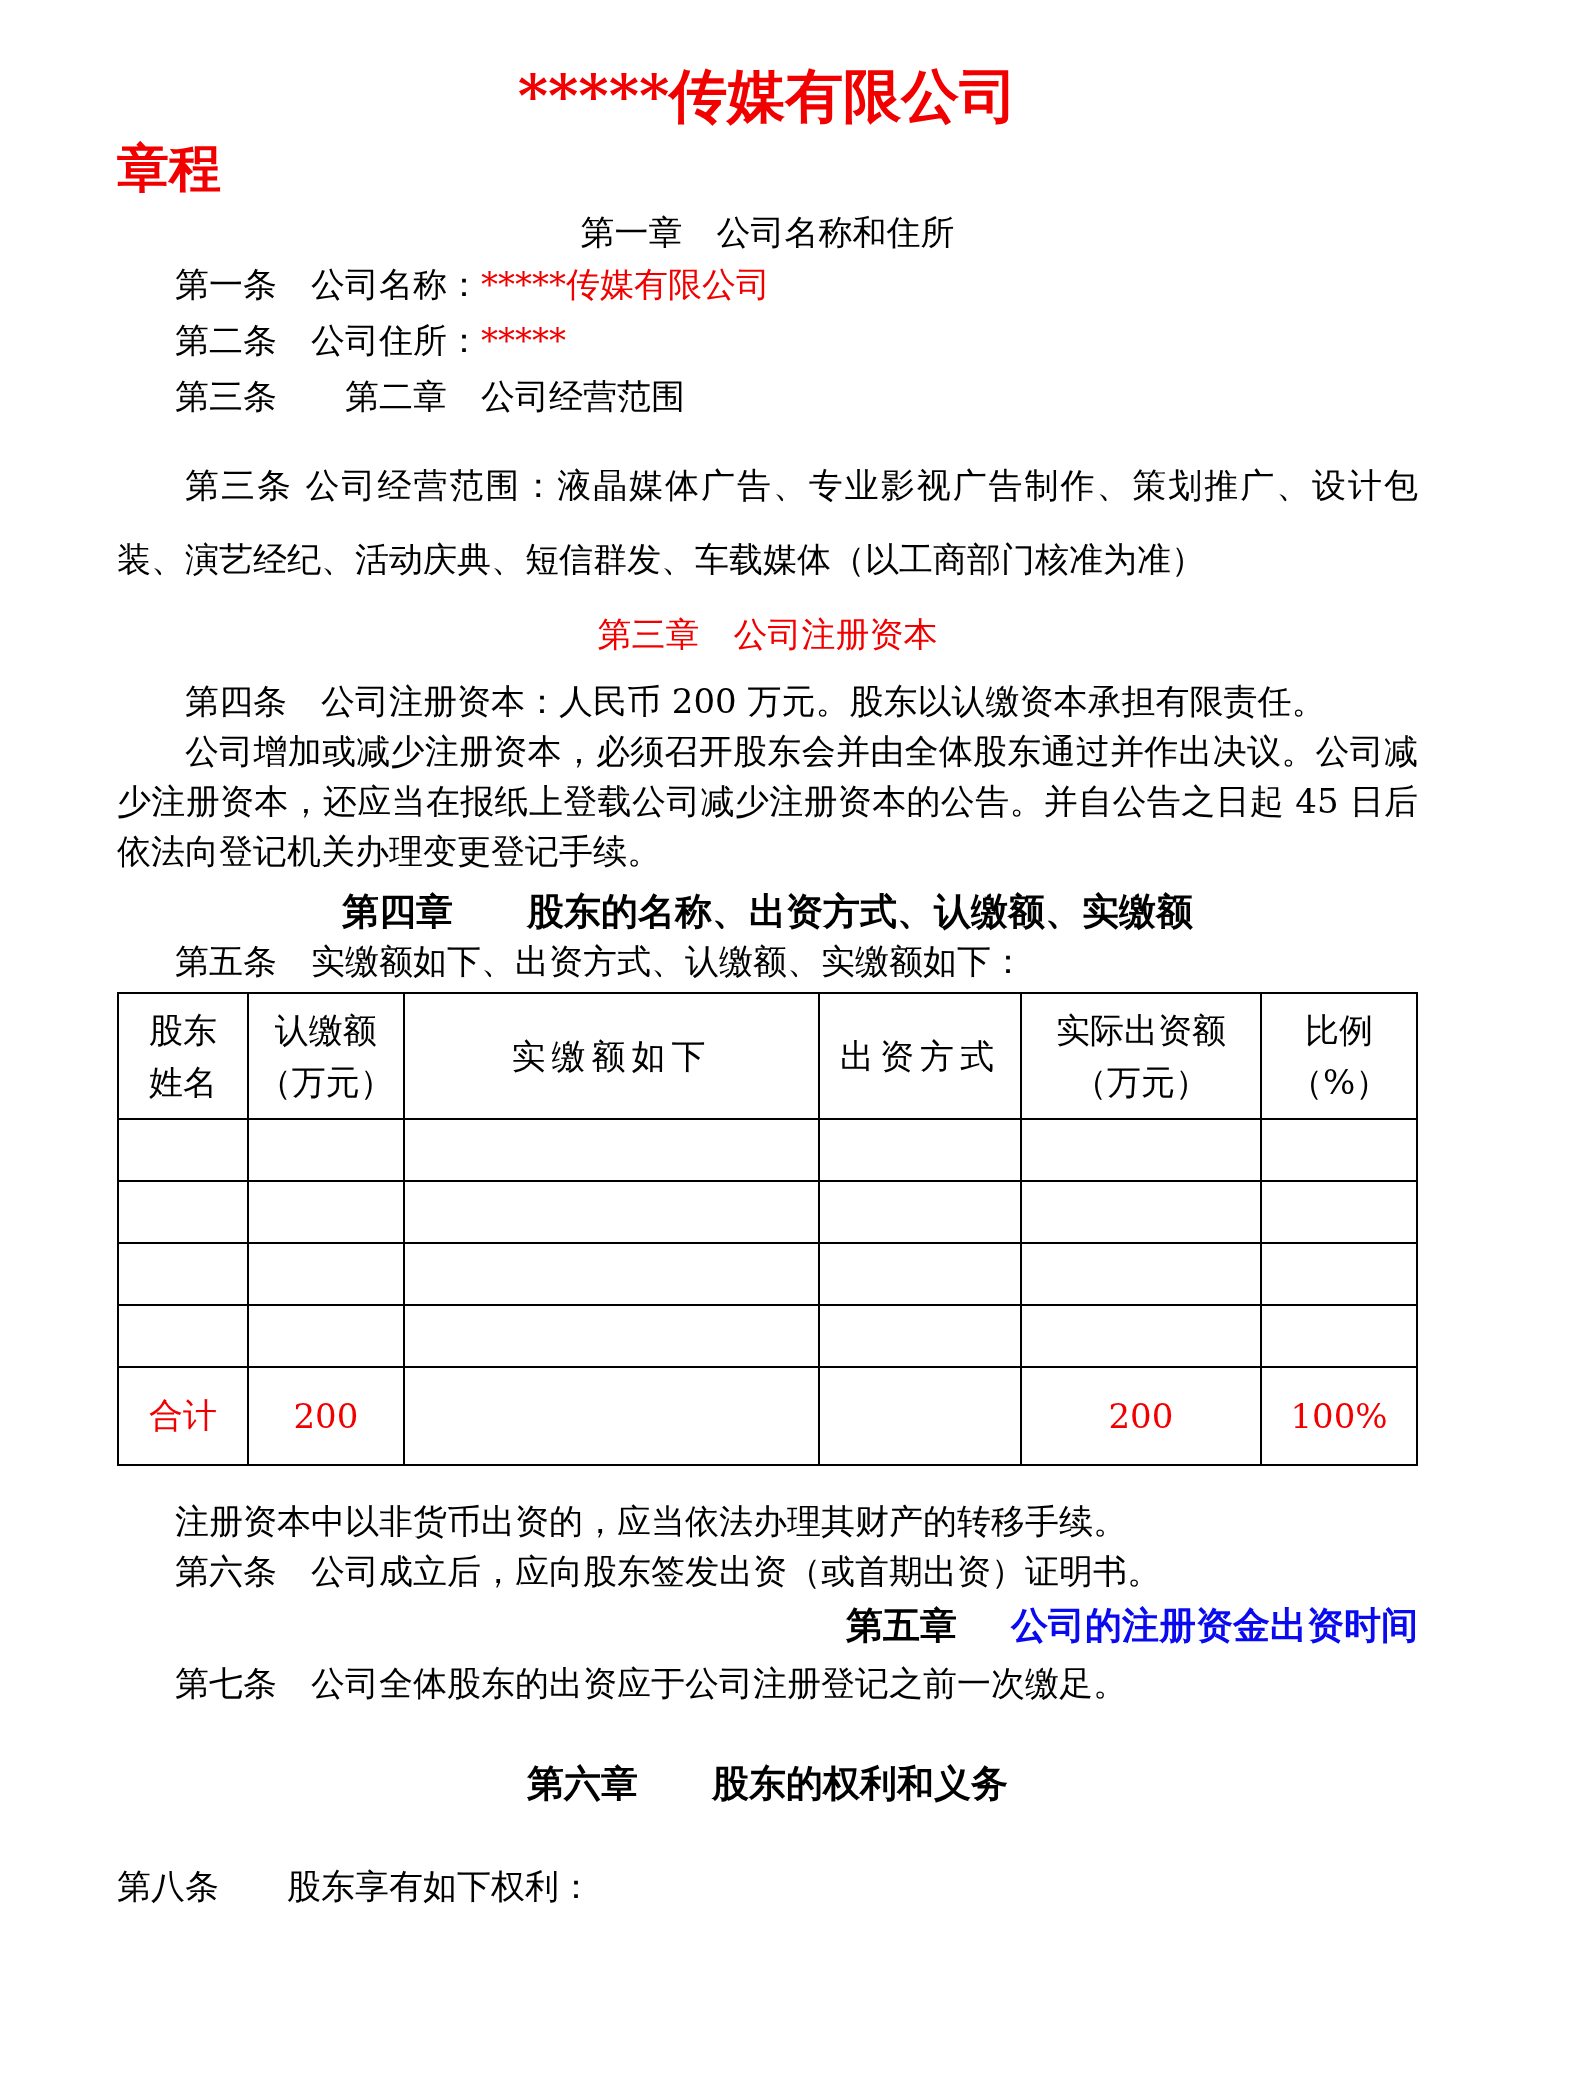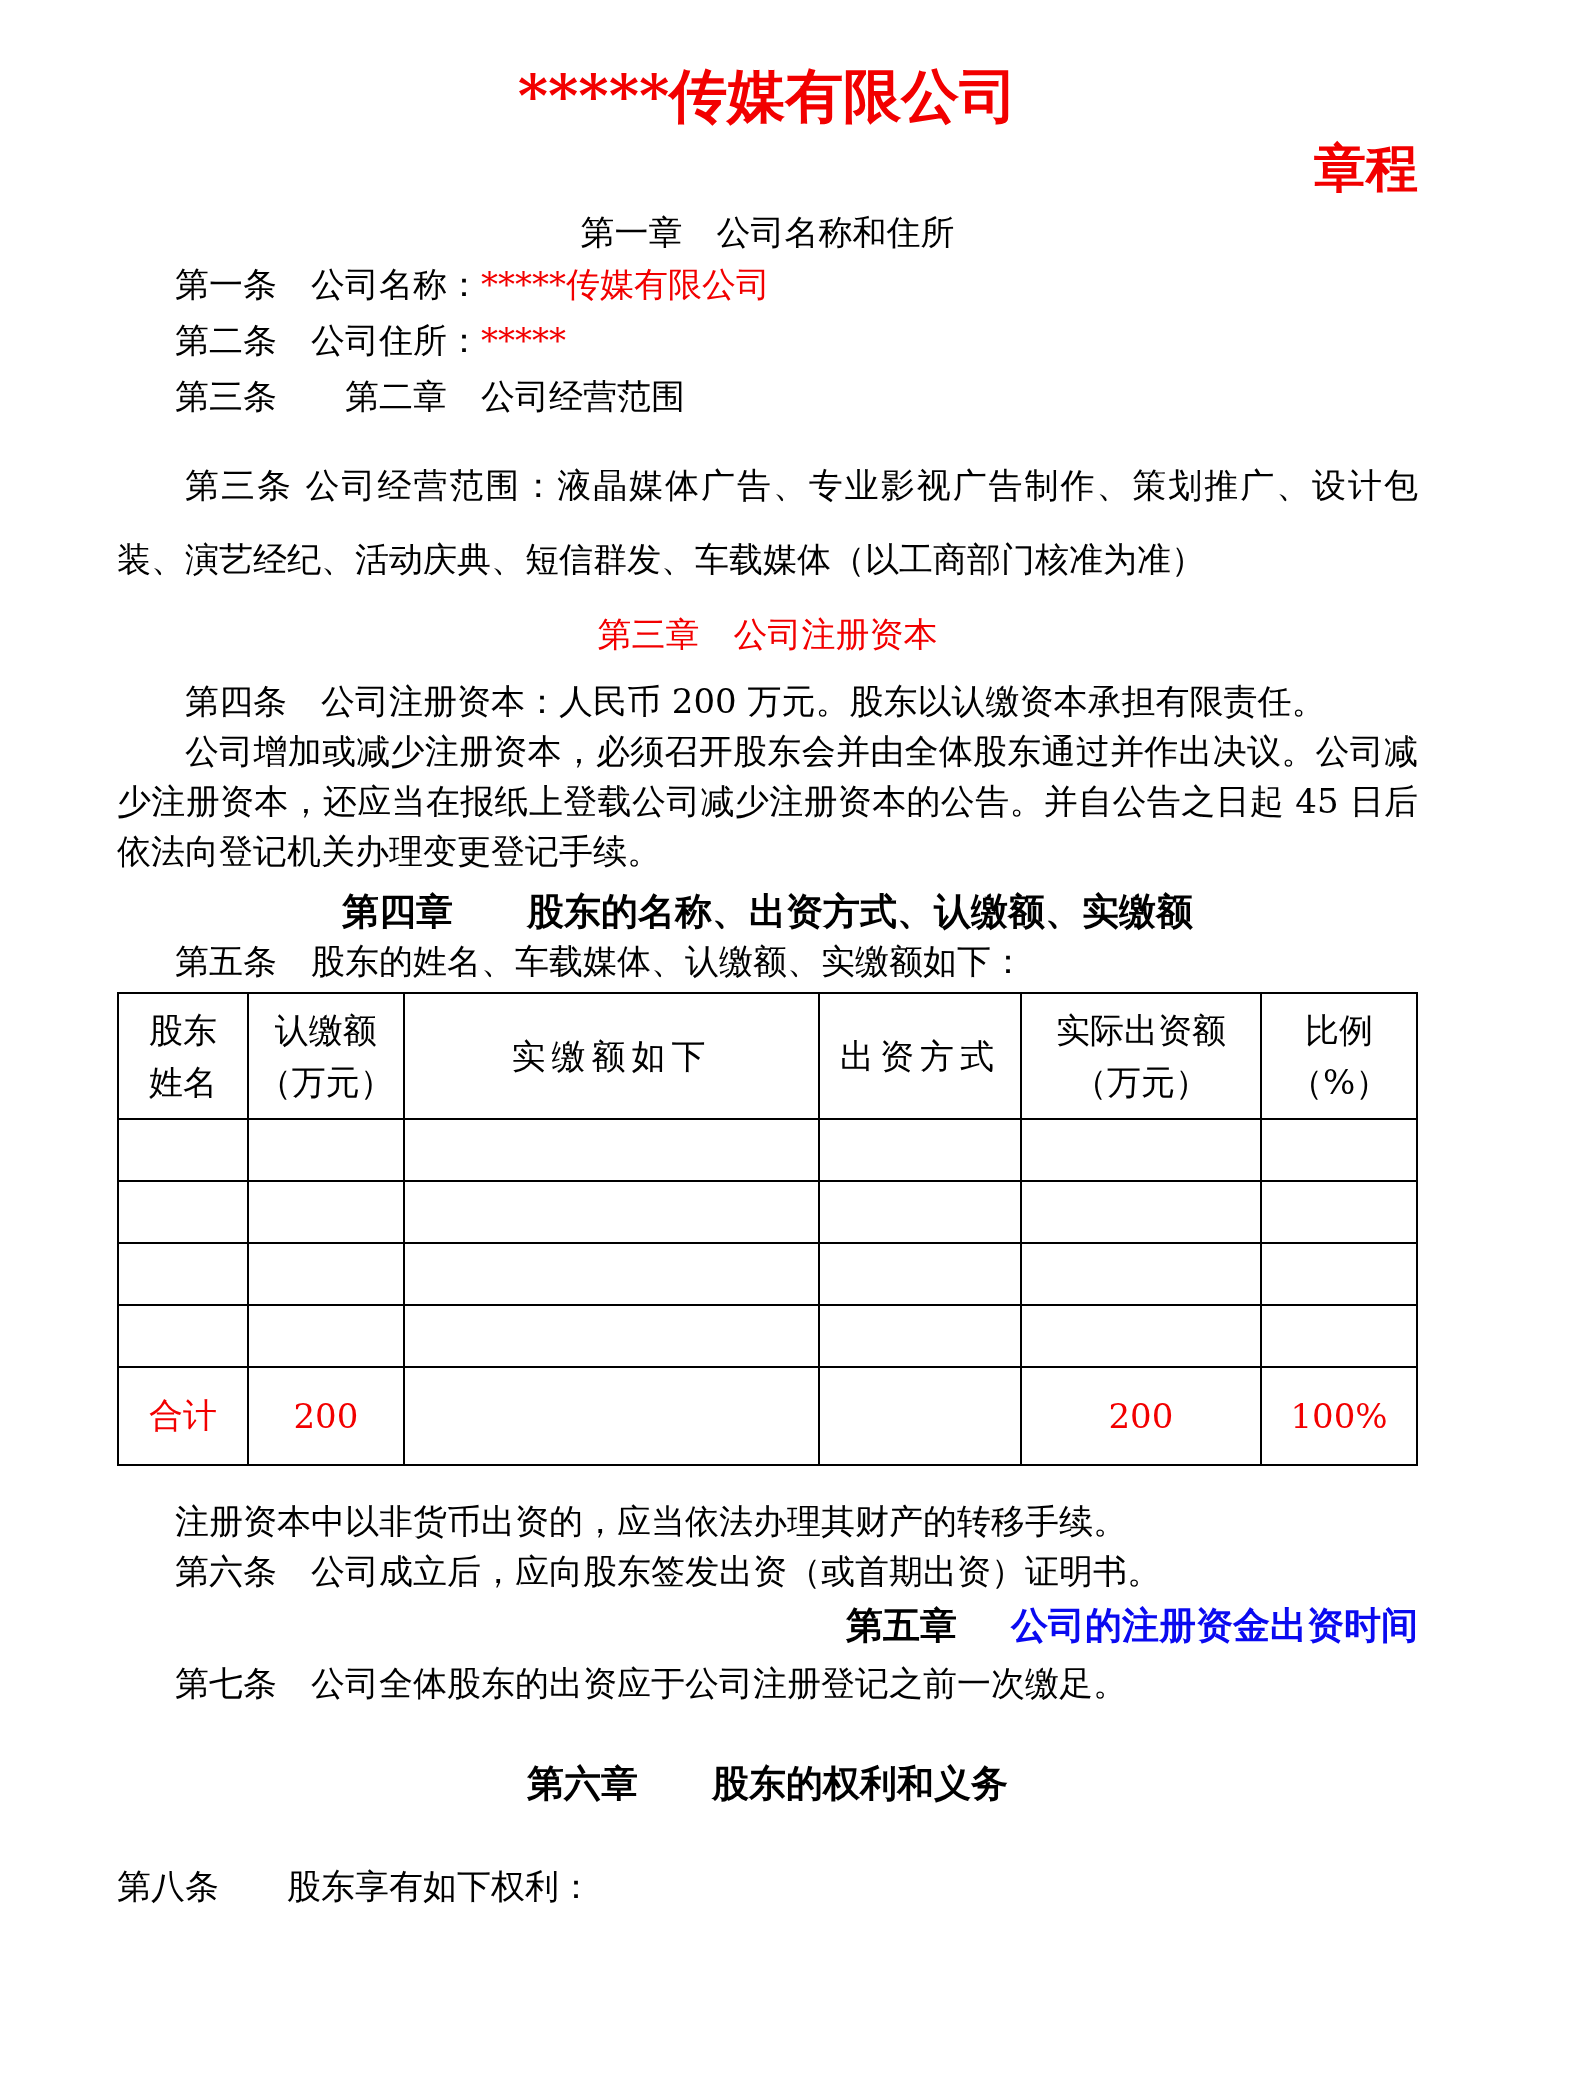--- a/index.html
+++ b/index.html
@@ -17,21 +17,21 @@
   }
   .center{text-align:center;}
   .red{color:var(--red);}
   .blue{color:var(--blue);}
   .doc-title{
     margin:0;font-size:58px;line-height:1.25;font-weight:bold;
     color:var(--red);text-align:center;
   }
   .doc-subtitle{
     margin:2px 0 0;font-size:52px;line-height:1.25;font-weight:bold;
-    color:var(--red);text-align:right;
+    color:var(--red);text-align:left;
   }
   .intro{margin:24px 0 0;line-height:48px;text-indent:68px;text-align:justify;}
   .ch{margin:8px 0 0;line-height:48px;font-weight:normal;}
   .ch3{margin-top:14px;}
   .bold-ch{font-weight:bold;font-size:37px;line-height:50px;margin-top:10px;}
   .article-line{margin:0;padding-left:58px;line-height:56px;}
   .tight{line-height:50px;}
   .scope{margin:24px 0 0;line-height:74px;text-indent:68px;text-align:justify;}
   .para{margin:0;line-height:50px;text-indent:68px;text-align:justify;}
   .mt-after-table{margin-top:30px;line-height:50px;}
@@ -74,21 +74,21 @@
 
   <p class="scope">第三条 公司经营范围：液晶媒体广告、专业影视广告制作、策划推广、设计包装、演艺经纪、活动庆典、短信群发、车载媒体（以工商部门核准为准）</p>
 
   <div class="ch ch3 center red">第三章　公司注册资本</div>
 
   <p class="para" style="margin-top:18px;">第四条　公司注册资本：人民币 200 万元。股东以认缴资本承担有限责任。</p>
   <p class="para">公司增加或减少注册资本，必须召开股东会并由全体股东通过并作出决议。公司减少注册资本，还应当在报纸上登载公司减少注册资本的公告。并自公告之日起 45 日后依法向登记机关办理变更登记手续。</p>
 
   <div class="ch bold-ch center">第四章　　股东的名称、出资方式、认缴额、实缴额</div>
 
-  <p class="article-line tight">第五条　股东的姓名、车载媒体、认缴额、实缴额如下：</p>
+  <p class="article-line tight">第五条　实缴额如下、出资方式、认缴额、实缴额如下：</p>
 
   <table class="shareholders">
     <colgroup>
       <col style="width:10%">
         <col style="width:12%">
         <col style="width:32%">
       <col style="width:15.5%">
         <col style="width:18.5%">
         <col style="width:12%">
     </colgroup>

